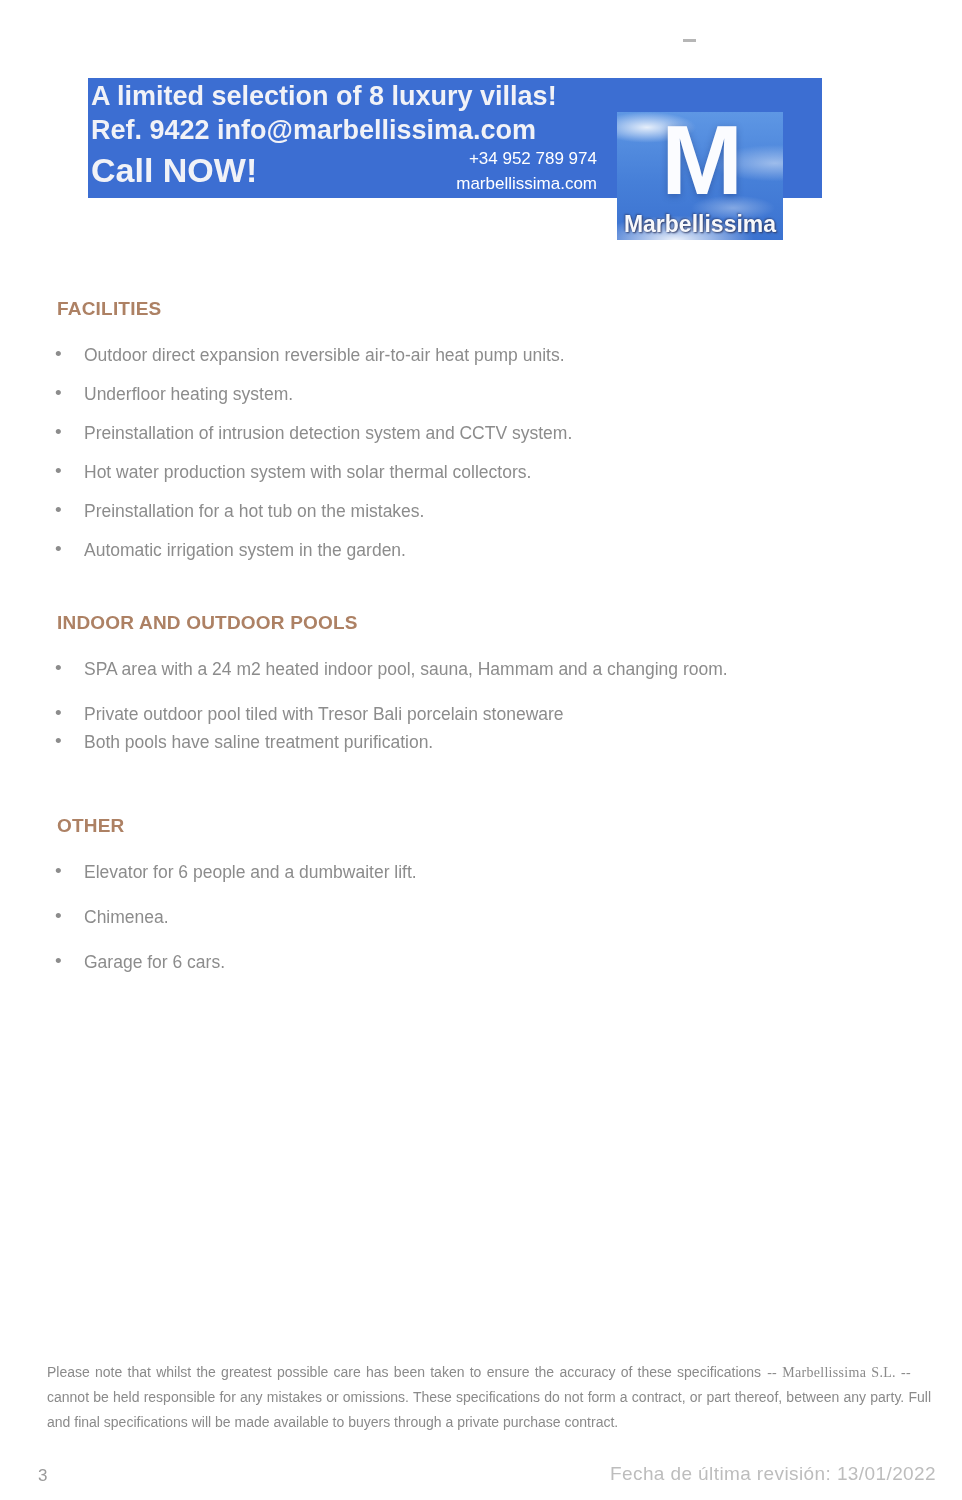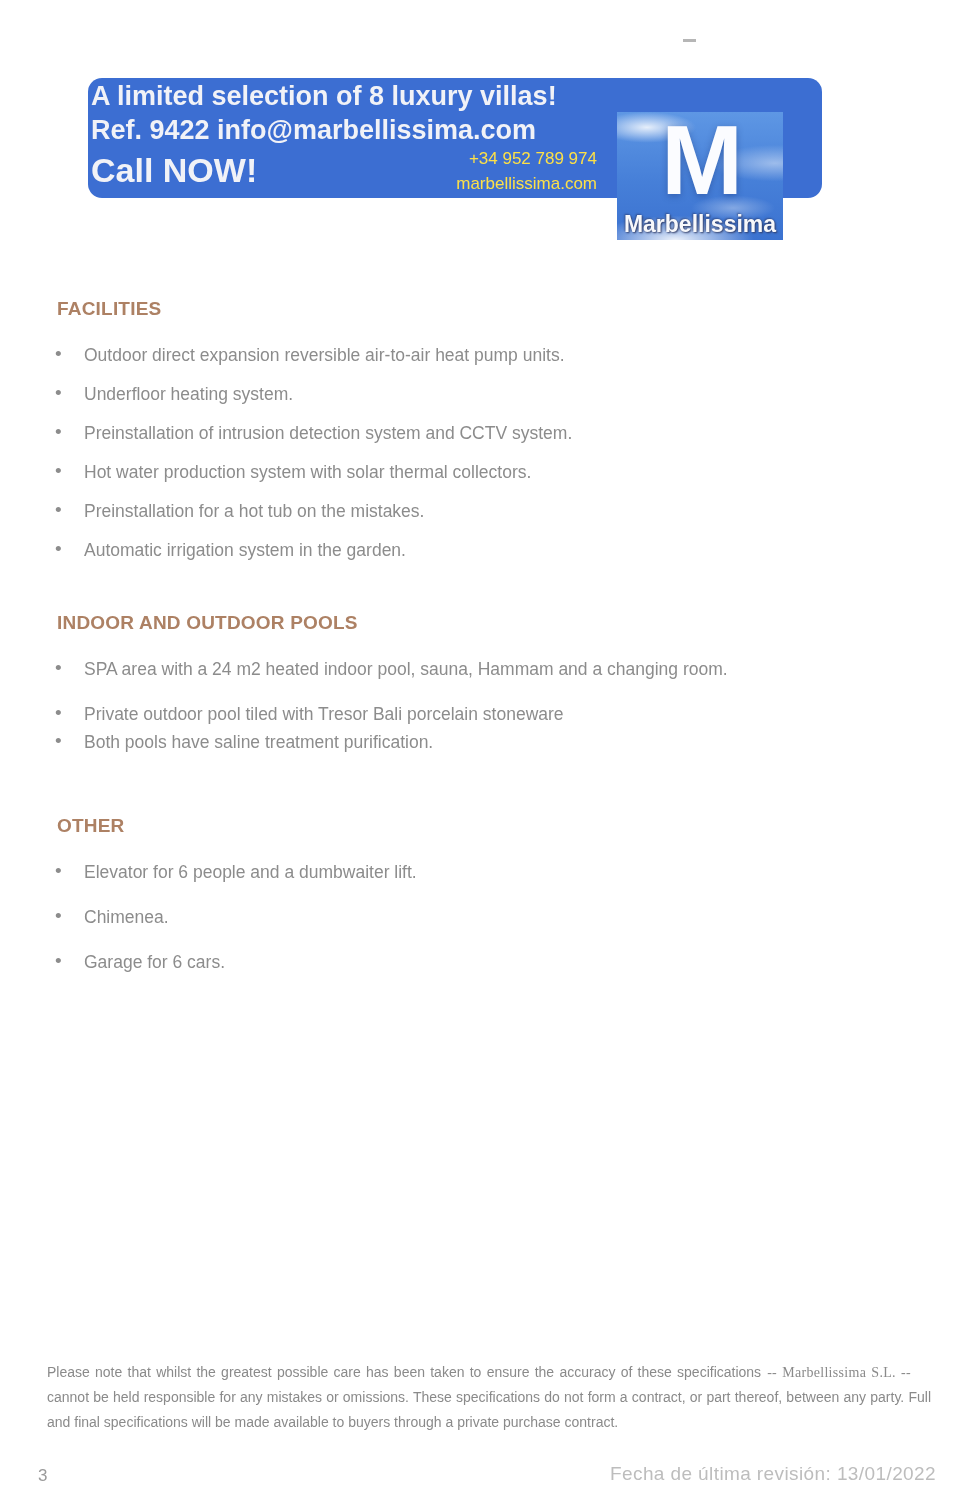--- a/index.html
+++ b/index.html
@@ -13,32 +13,31 @@
   .top-dash{
     position:absolute;left:683px;top:39px;
     width:13px;height:3px;background:#a9a9a9;opacity:.85;
   }
   
   .banner{
     position:absolute;left:88px;top:78px;
     width:734px;height:120px;
     background:#3c6ed2;
     color:#f1f2f7;
-    border-radius:14px;
   }
   .banner-text{position:absolute;left:3px;top:1px;}
   .banner-headline,.banner-refline{
     font-size:27px;font-weight:bold;line-height:34px;white-space:nowrap;
   }
   .banner-cta{
     font-size:34px;font-weight:bold;line-height:40px;margin-top:3px;white-space:nowrap;
   }
   .banner-contact{
     position:absolute;right:225px;top:68px;
-    text-align:right;font-size:17px;line-height:25px;color:#fde047;
+    text-align:right;font-size:17px;line-height:25px;color:#ffffff;
   }
   
   .logo{
     position:absolute;left:617px;top:112px;
     width:166px;height:128px;
     background:
       radial-gradient(ellipse 70px 22px at 18% 12%, rgba(255,255,255,.85), rgba(255,255,255,0) 70%),
       radial-gradient(ellipse 90px 26px at 95% 40%, rgba(255,255,255,.45), rgba(255,255,255,0) 70%),
       radial-gradient(ellipse 110px 34px at 35% 100%, rgba(255,255,255,.9), rgba(255,255,255,0) 72%),
       radial-gradient(ellipse 60px 18px at 70% 75%, rgba(255,255,255,.35), rgba(255,255,255,0) 70%),

